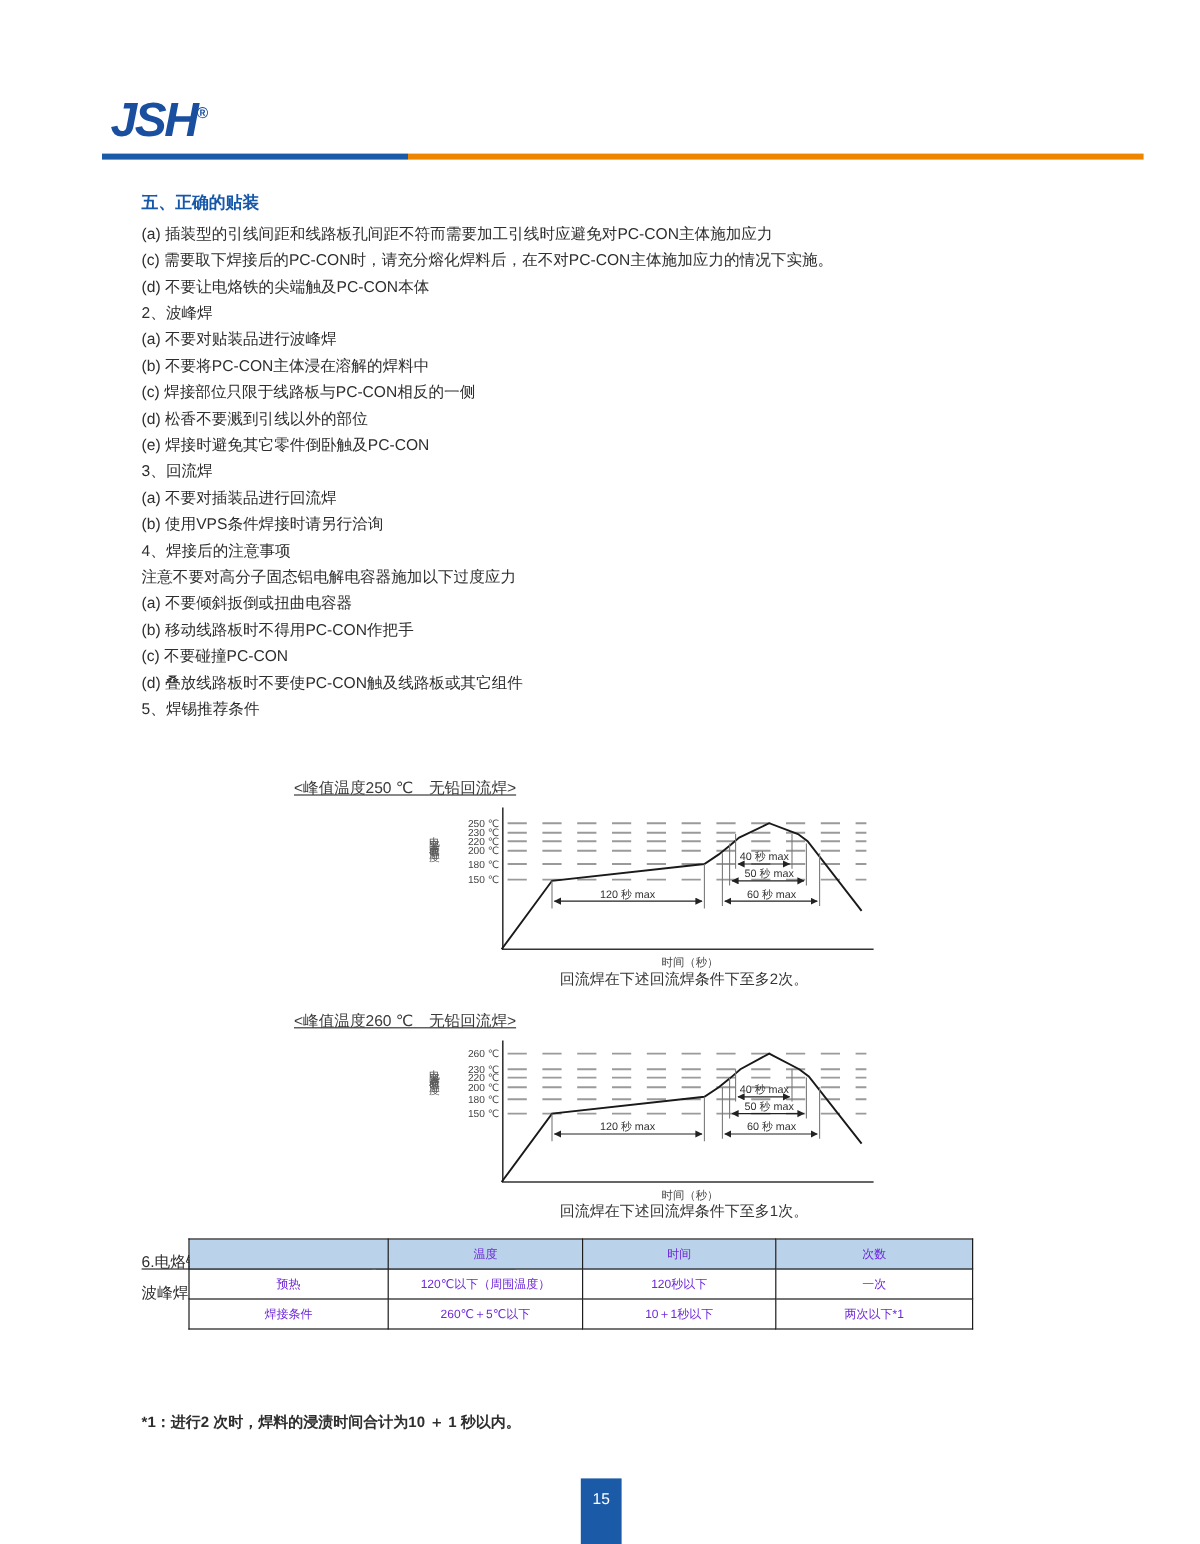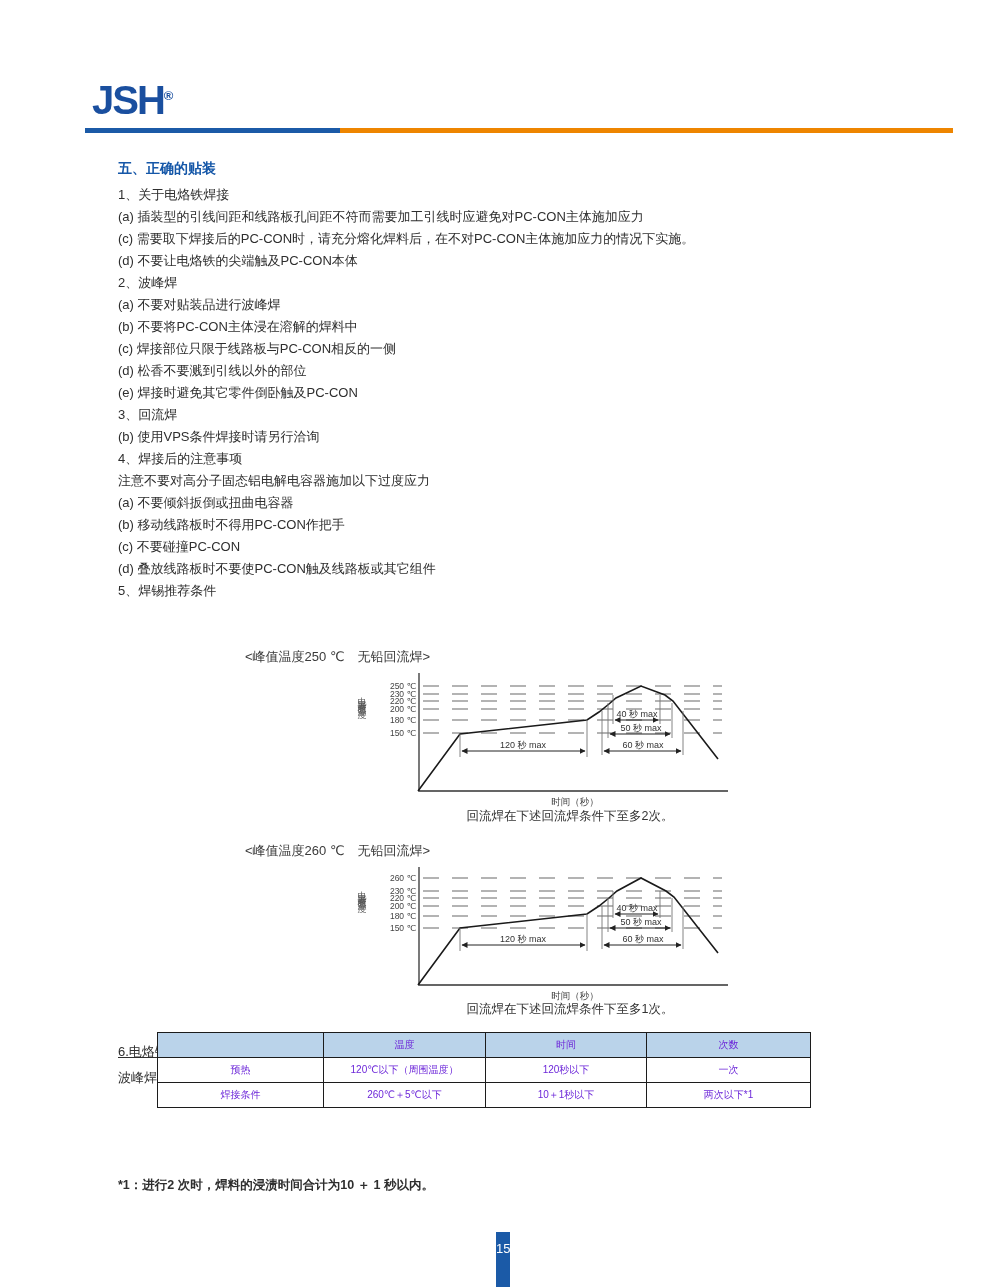--- a/index.html
+++ b/index.html
@@ -1,77 +1,77 @@
 <!DOCTYPE html>
 <html><head>
 <meta charset="utf-8">
 <style>
   html,body{margin:0;padding:0;background:#ffffff;}
   .page{
     position:relative;width:1000px;height:1287px;background:#ffffff;overflow:hidden;
     font-family:"Liberation Sans","DejaVu Sans",sans-serif;color:#2e2e2e;
   }
   .logo{
-    position:absolute;left:92px;top:78px;font-weight:bold;
+    position:absolute;left:92px;top:78px;font-style:italic;font-weight:bold;
     font-size:40px;color:#1a4f9f;letter-spacing:-2px;text-align:center;
   }
   .logo sup{font-size:13px;letter-spacing:0;vertical-align:super;}
   .rule{position:absolute;left:85px;top:128px;width:868px;height:5px;display:flex;}
   .rule-blue{width:255px;height:5px;background:#1b5aa7;}
   .rule-orange{flex:1;height:5px;background:#ee8500;}
   .sec-title{position:absolute;left:118px;top:160px;font-size:14px;font-weight:bold;color:#1557a8;}
   .body-text{position:absolute;left:118px;top:184px;font-size:13px;line-height:22px;color:#2e2e2e;white-space:nowrap;}
-  .chart-title{position:absolute;font-size:13px;color:#3a3a3a;}
+  .chart-title{position:absolute;font-size:13px;color:#3a3a3a;text-decoration:underline;}
   .ylab{
     position:absolute;writing-mode:vertical-rl;text-orientation:upright;
     font-size:9px;color:#555;letter-spacing:2px;
   }
   .chart-svg{position:absolute;}
   .chart-caption{position:absolute;width:420px;text-align:center;font-size:12.5px;color:#333;}
   .sec6{position:absolute;left:118px;font-size:13px;white-space:nowrap;}
   table.cond{
     position:absolute;left:157px;top:1032px;border-collapse:collapse;table-layout:fixed;
     font-size:10px;color:#6d28d9;
   }
   table.cond td{border:1.6px solid #1c1c1c;text-align:center;height:24px;padding:0 4px;}
   table.cond tr.hdr td{background:#bad3ea;}
   .footnote{position:absolute;left:118px;top:1177px;font-size:12.5px;color:#2e2e2e;font-weight:bold;}
   .pagenum{
-    position:absolute;left:496px;top:1232px;width:14px;height:55px;background:#1b5aa7;
+    position:absolute;left:484px;top:1232px;width:34px;height:55px;background:#1b5aa7;
     color:#ffffff;font-size:13px;text-align:center;box-sizing:border-box;padding-top:9px;
   }
   svg text{font-family:"Liberation Sans","DejaVu Sans",sans-serif;}
   .tick{font-size:8.5px;fill:#444;}
   .anno{font-size:9px;fill:#333;}
   .xlab{font-size:9.5px;fill:#444;}
 </style>
 </head>
 <body>
 
 <div class="page">
 
   <div class="logo"><span>JSH</span><sup>®</sup></div>
   <div class="rule">
     <div class="rule-blue"></div>
     <div class="rule-orange"></div>
   </div>
 
   <div class="sec-title">五、正确的贴装</div>
   <div class="body-text">
-    <div>1、关于电烙铁焊接</div>
     <div>(a) 插装型的引线间距和线路板孔间距不符而需要加工引线时应避免对PC-CON主体施加应力</div>
     <div>(c) 需要取下焊接后的PC-CON时，请充分熔化焊料后，在不对PC-CON主体施加应力的情况下实施。</div>
     <div>(d) 不要让电烙铁的尖端触及PC-CON本体</div>
     <div>2、波峰焊</div>
     <div>(a) 不要对贴装品进行波峰焊</div>
     <div>(b) 不要将PC-CON主体浸在溶解的焊料中</div>
     <div>(c) 焊接部位只限于线路板与PC-CON相反的一侧</div>
     <div>(d) 松香不要溅到引线以外的部位</div>
     <div>(e) 焊接时避免其它零件倒卧触及PC-CON</div>
     <div>3、回流焊</div>
+    <div>(a) 不要对插装品进行回流焊</div>
     <div>(b) 使用VPS条件焊接时请另行洽询</div>
     <div>4、焊接后的注意事项</div>
     <div>注意不要对高分子固态铝电解电容器施加以下过度应力</div>
     <div>(a) 不要倾斜扳倒或扭曲电容器</div>
     <div>(b) 移动线路板时不得用PC-CON作把手</div>
     <div>(c) 不要碰撞PC-CON</div>
     <div>(d) 叠放线路板时不要使PC-CON触及线路板或其它组件</div>
     <div>5、焊锡推荐条件</div>
   </div>
 

